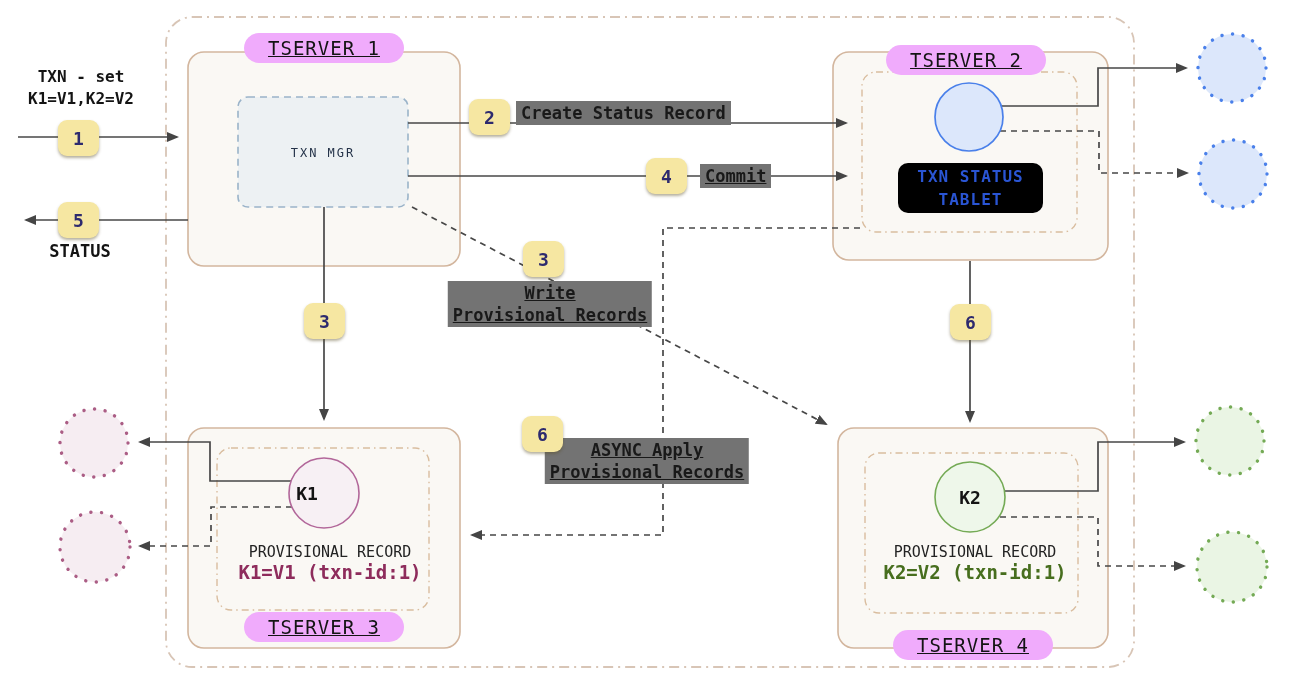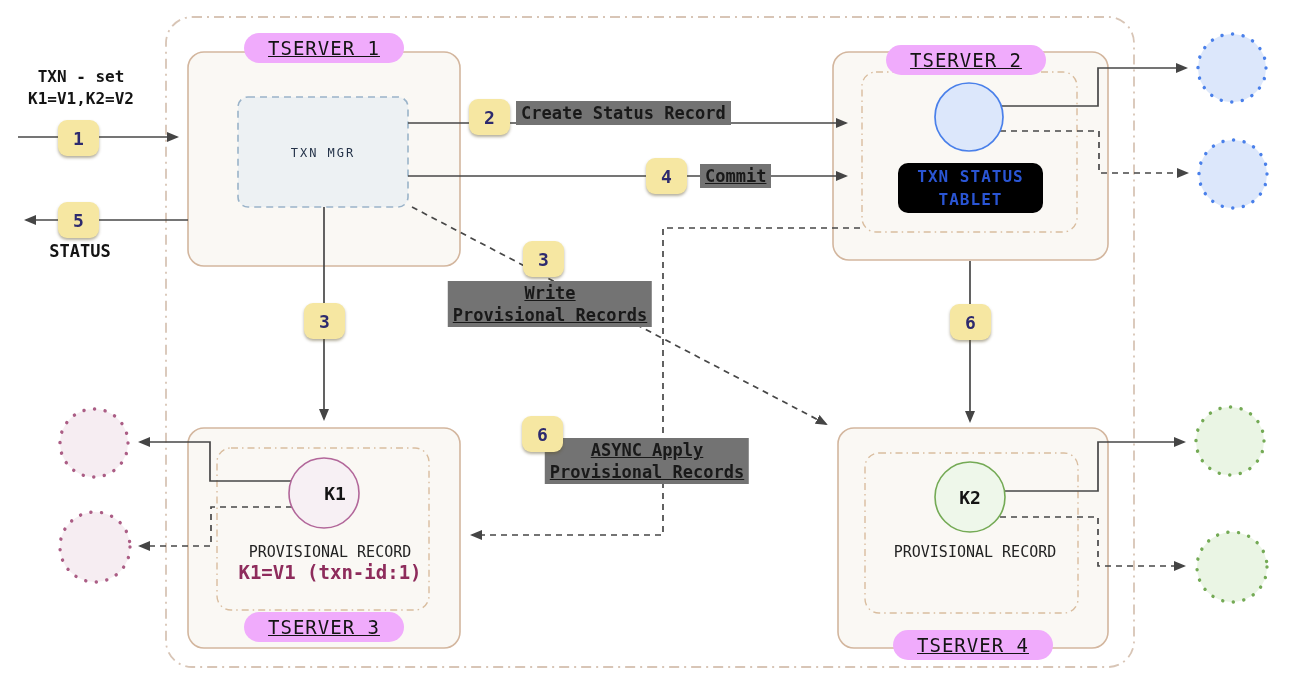--- a/index.html
+++ b/index.html
@@ -121,29 +121,30 @@
   </div>
   <div class="client-block" style="left:40px;top:240px;width:80px;font-size:17px;">STATUS</div>
 
   <div class="txnmgr-text">TXN MGR</div>
 
   <div class="tablet-label">
     <div>TXN STATUS</div>
     <div>TABLET</div>
   </div>
 
-  <div class="circle-key" style="left:300px;top:458px;">K1</div>
+  <div class="circle-key" style="left:272px;top:458px;">K1</div>
   <div class="circle-key" style="left:935px;top:462px;">K2</div>
 
   <div class="record-block" style="left:330px;top:543px;">
     <div class="record-title">PROVISIONAL RECORD</div>
     <div class="record-value maroon">K1=V1 (txn-id:1)</div>
   </div>
   <div class="record-block" style="left:975px;top:543px;">
     <div class="record-title">PROVISIONAL RECORD</div>
+    <div class="record-value green">K2=V2 (txn-id:1)</div>
   </div>
 
   <div class="badge" style="left:58px;top:120px;">1</div>
   <div class="badge" style="left:469px;top:99px;">2</div>
   <div class="badge" style="left:304px;top:303px;">3</div>
   <div class="badge" style="left:523px;top:241px;">3</div>
   <div class="badge" style="left:646px;top:158px;">4</div>
   <div class="badge" style="left:58px;top:202px;">5</div>
   <div class="badge" style="left:950px;top:304px;">6</div>
   <div class="badge" style="left:522px;top:416px;">6</div>

